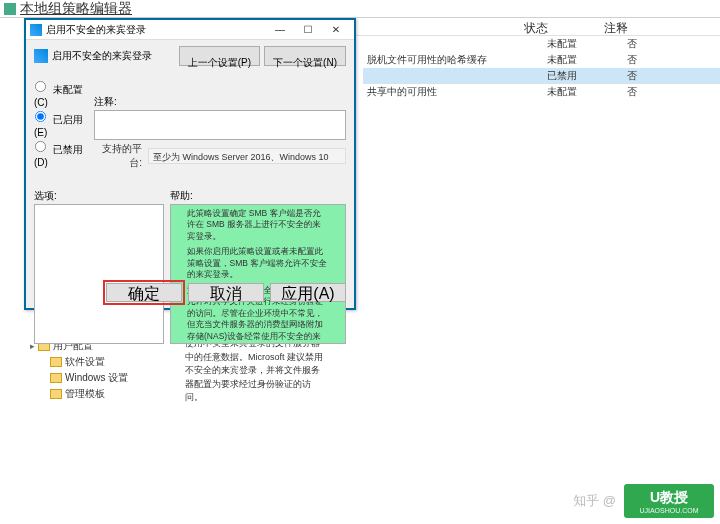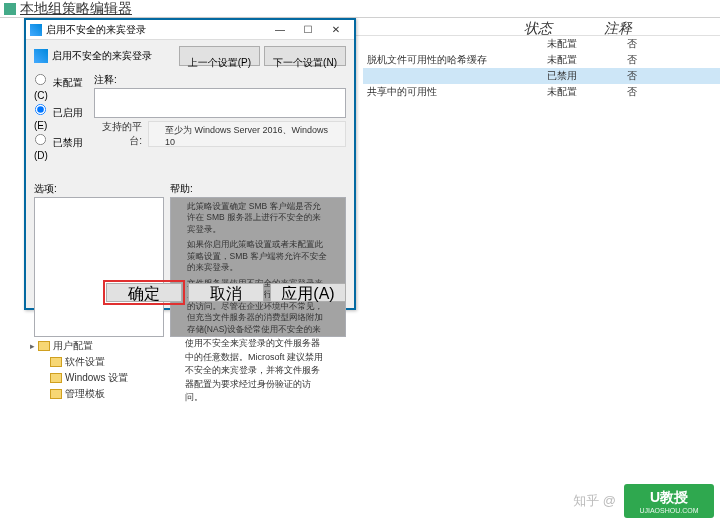--- a/index.html
+++ b/index.html
@@ -8,21 +8,21 @@
   .app-titlebar .icon { width: 12px; height: 12px; background: #4a8; margin-right: 4px; }
   .app-titlebar .title { font-size: 14px; color: #333; text-decoration: underline; }
   .tree-pane { position: absolute; left: 30px; top: 290px; width: 110px; }
   .tree-item { display: flex; align-items: center; height: 16px; font-size: 10px; color: #333; }
   .tree-item .folder { width: 12px; height: 10px; background: #f7d774; border: 1px solid #d0a020; margin-right: 3px; }
   .tree-item.l1 { margin-left: 0; }
   .tree-item.l2 { margin-left: 12px; }
   .tree-arrow { width: 8px; color: #666; font-size: 9px; }
   .list-area { position: absolute; left: 340px; top: 18px; right: 0; }
   .list-header { display: flex; height: 18px; border-bottom: 1px solid #e0e0e0; }
-  .list-header .col { font-size: 14px; color: #333; padding: 2px 4px; font-style: italic; }
+  .list-header .col { font-size: 12px; color: #333; padding: 2px 4px; }
   .list-header .col.name { width: 180px; }
   .list-header .col.state { width: 80px; }
   .list-header .col.comment { flex: 1; }
   .list-row { display: flex; height: 16px; font-size: 10px; color: #333; margin-left: 23px; }
   .list-row.sel { background: #cde6f7; }
   .list-row .col { padding: 1px 4px; }
   .list-row .col.name { width: 180px; overflow: hidden; white-space: nowrap; }
   .list-row .col.state { width: 80px; }
   .list-row .col.comment { flex: 1; }
   .side-text { position: absolute; left: 185px; top: 310px; width: 140px; font-size: 9px; color: #333; line-height: 1.5; }
@@ -30,36 +30,36 @@
   .dialog { position: absolute; left: 24px; top: 18px; width: 332px; height: 292px; background: #f0f0f0; border: 2px solid #0369a1; box-shadow: 1px 1px 3px rgba(0,0,0,.25); }
   .dlg-titlebar { height: 20px; display: flex; align-items: center; padding: 0 4px; background: #fff; border-bottom: 1px solid #ddd; }
   .dlg-titlebar .icon { width: 12px; height: 12px; margin-right: 4px; background: linear-gradient(45deg,#4af,#08d); }
   .dlg-titlebar .title { font-size: 10px; flex: 1; }
   .dlg-titlebar .wc { width: 28px; height: 18px; display: flex; align-items: center; justify-content: center; font-size: 10px; color: #333; }
   .dlg-body { padding: 4px 8px 0 8px; }
   .dlg-row1 { display: flex; align-items: center; height: 24px; }
   .dlg-row1 .setting-name { font-size: 10px; flex: 1; display: flex; align-items: center; }
   .dlg-row1 .setting-name .icon { width: 14px; height: 14px; margin-right: 4px; background: linear-gradient(45deg,#4af,#08d); }
   .dlg-row1 button { font-size: 10px; padding: 9px 8px; height: 18px; margin-left: 4px; background: #e1e1e1; border: 1px solid #adadad; }
-  .dlg-options { display: flex; margin-top: 5px; }
+  .dlg-options { display: flex; margin-top: 12px; align-items: flex-end; }
   .opt-col { width: 60px; }
   .opt-col label { display: block; font-size: 10px; margin-bottom: 2px; }
   .opt-col input[type=radio] { margin-right: 3px; transform: scale(.85); }
   .comment-col { flex: 1; }
   .comment-col .lbl { font-size: 10px; }
   .comment-col .comment-box { width: 100%; height: 30px; background: #fff; border: 1px solid #abadb3; margin-top: 1px; }
   .supported { display: flex; align-items: center; margin-top: 2px; font-size: 9px; }
   .supported .lbl { width: 48px; text-align: right; color: #333; }
-  .supported .val { flex: 1; background: #f4f4f4; border: 1px solid #ddd; padding: 2px 16px; margin-left: 6px; color: #333; height: 26px; }
+  .supported .val { flex: 1; background: #f4f4f4; border: 1px solid #ddd; padding: 2px 4px; margin-left: 6px; color: #333; height: 16px; }
   .dlg-mid { display: flex; margin-top: 19px; }
   .opts-box { width: 130px; }
   .opts-box .lbl, .help-box .lbl { font-size: 10px; margin-bottom: 1px; display: block; }
   .opts-box .box { height: 140px; background: #fff; border: 1px solid #abadb3; }
   .help-box { flex: 1; margin-left: 6px; }
-  .help-box .box { height: 140px; background: #a3a3a3; border: 1px solid #abadb3; padding: 3px 16px; font-size: 8.5px; color: #333; overflow: hidden; line-height: 1.35; }
+  .help-box .box { height: 140px; background: #86efac; border: 1px solid #abadb3; padding: 3px 16px; font-size: 8.5px; color: #333; overflow: hidden; line-height: 1.35; }
   .help-box .box p { margin-bottom: 4px; }
   .dlg-buttons { position: absolute; bottom: 6px; right: 8px; display: flex; }
   .dlg-buttons button { width: 76px; height: 19px; font-size: 16px; margin-left: 6px; background: #e1e1e1; border: 1px solid #adadad; }
   .dlg-buttons button.primary { outline: 2px solid #e03030; outline-offset: 1px; }
 
   .watermark { position: absolute; right: 6px; bottom: 6px; display: flex; align-items: center; }
   .watermark .zhihu { font-size: 13px; color: #bbb; margin-right: 8px; }
   .watermark .logo { width: 90px; height: 34px; background: #2fa84f; color: #fff; display: flex; flex-direction: column; align-items: center; justify-content: center; border-radius: 3px; font-size: 10px; }
   .watermark .logo .big { font-size: 14px; font-weight: bold; }
   .watermark .logo .small { font-size: 7px; opacity: .9; }

